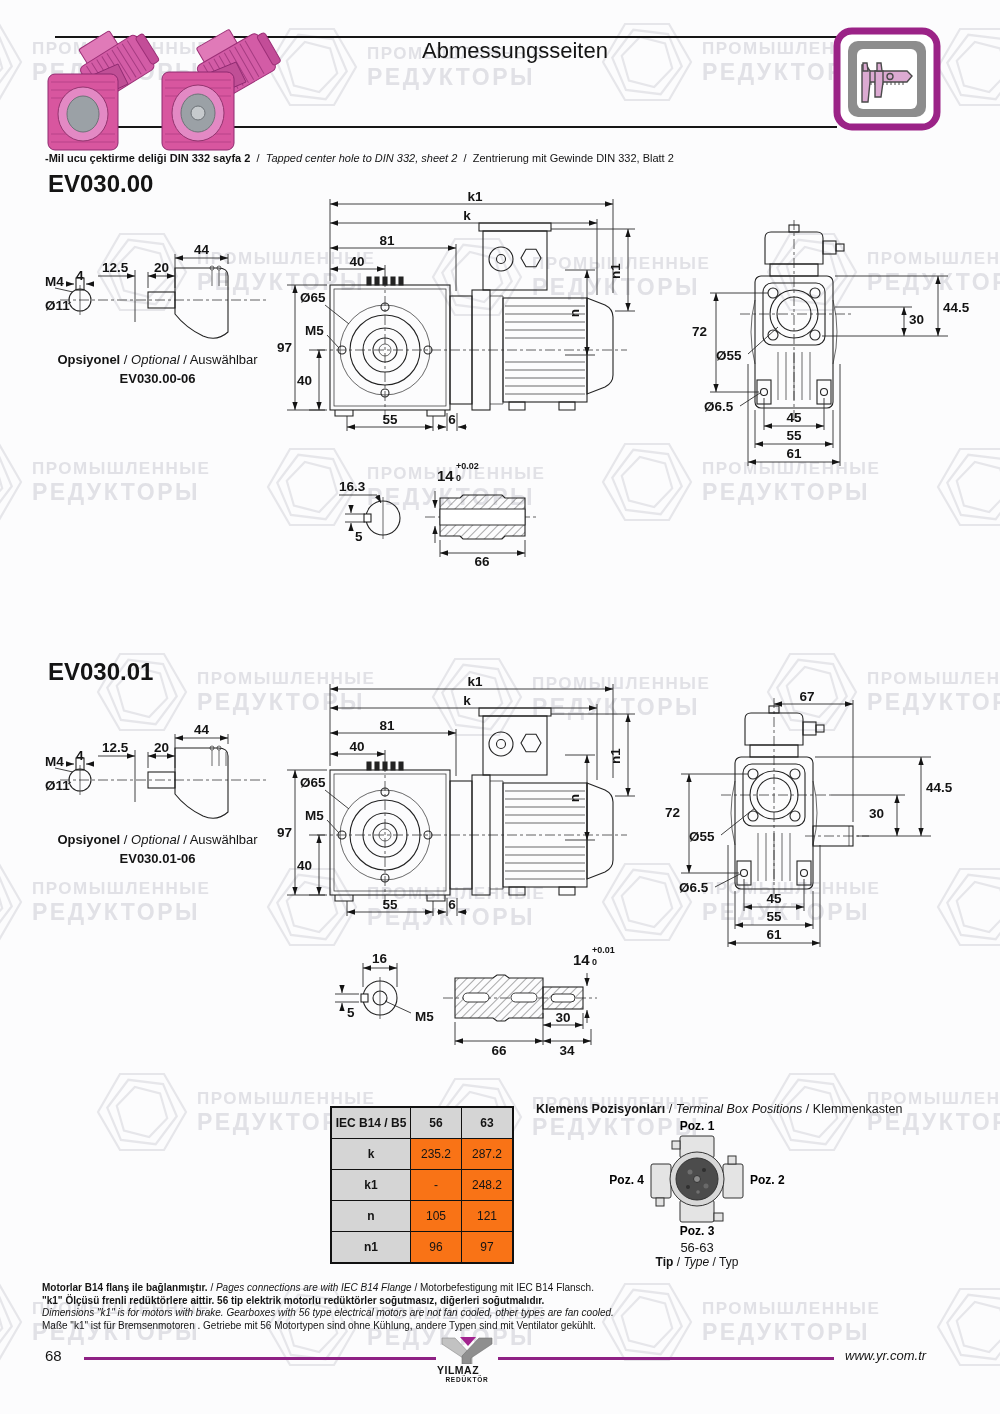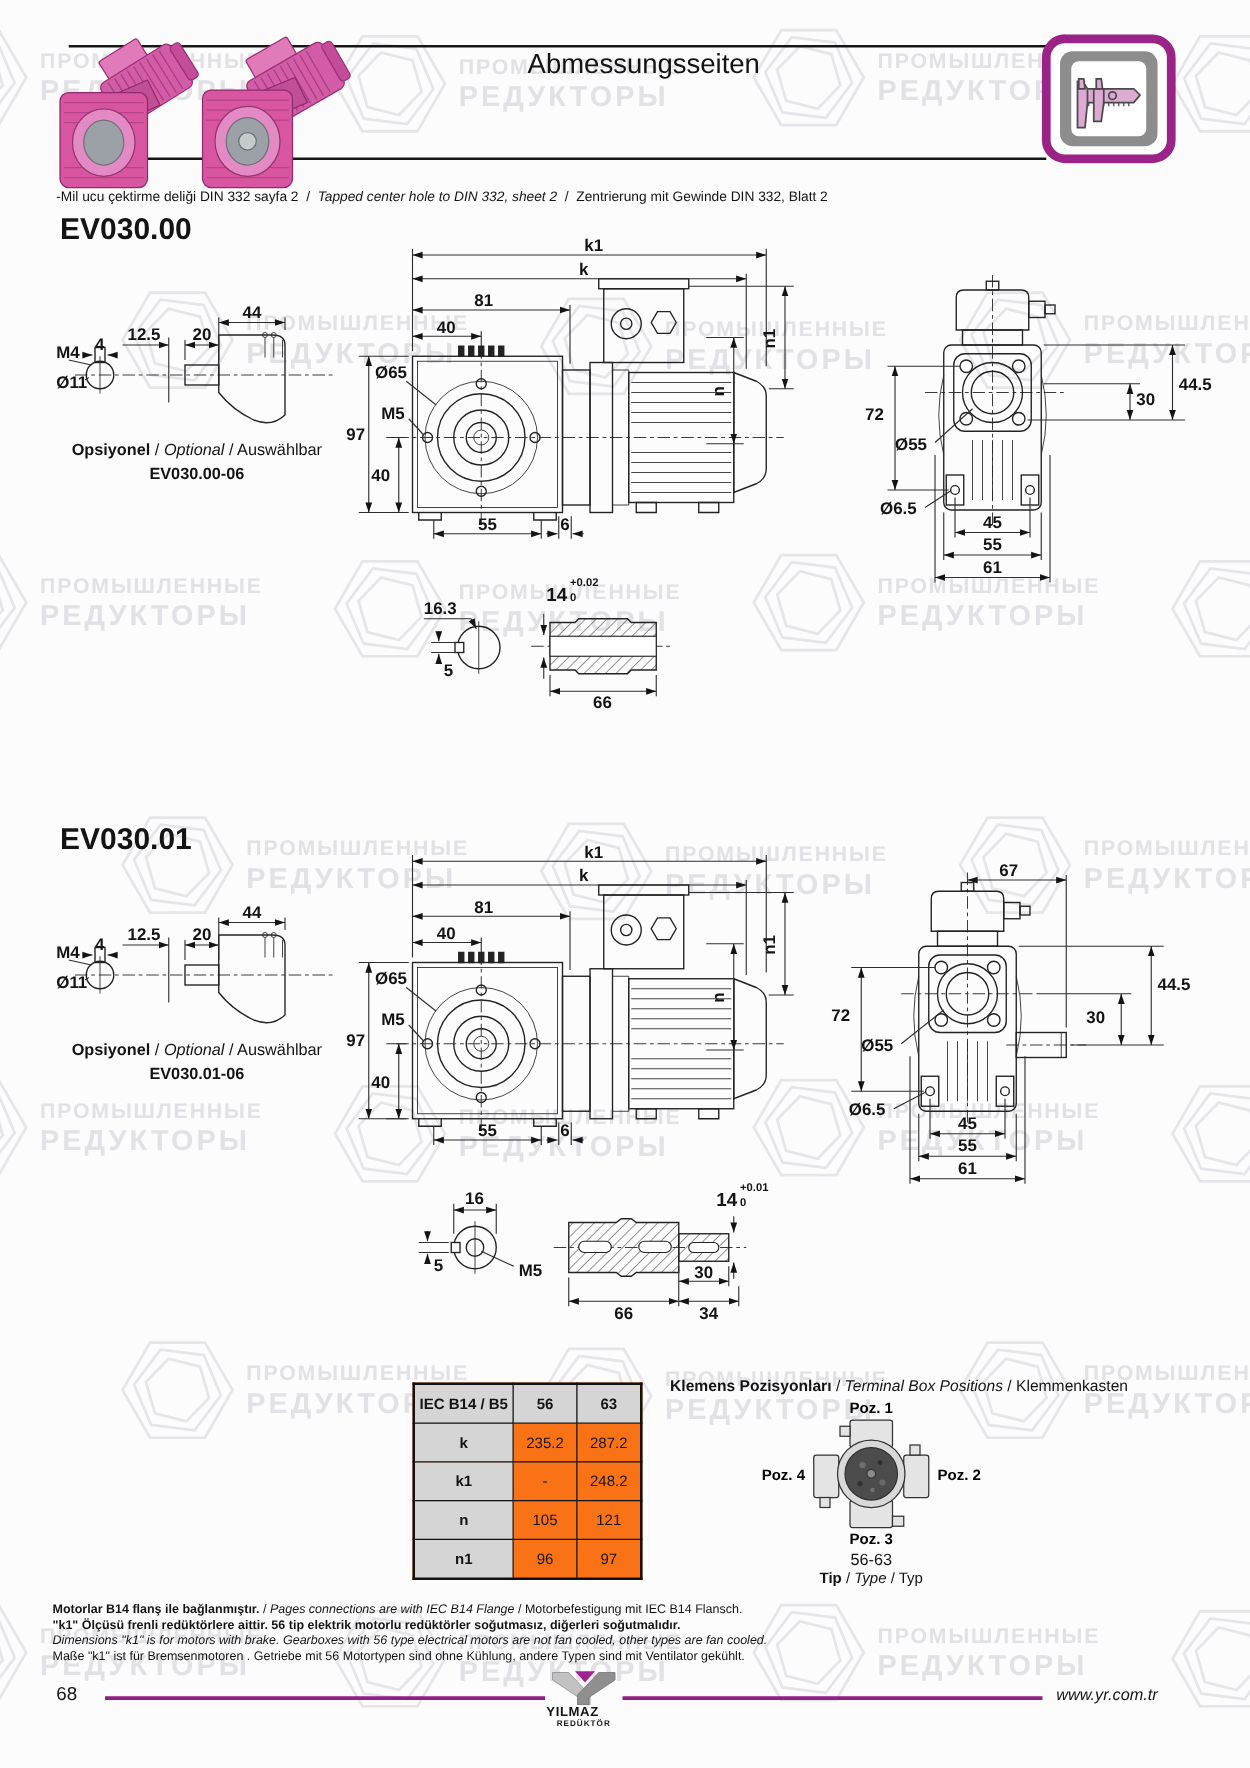--- a/index.html
+++ b/index.html
@@ -10,21 +10,21 @@
   .wmt{display:flex;flex-direction:column;color:#e1e1e6;font-weight:bold;white-space:nowrap}
   .wmt span:first-child{font-size:17px;letter-spacing:1.5px}
   .wmt span:last-child{font-size:23px;letter-spacing:2.5px}
   .rule{background:#161616;height:2px}
   .accentline{background:#8e2184;height:3px}
   .hdr-title{width:360px;text-align:center;line-height:30px}
   .hdr-title .t1{font-size:24px;font-weight:bold}
   .hdr-title .t2{font-size:22px;font-style:italic}
   .hdr-title .t3{font-size:22px}
   .note{font-size:11px}
-  .note b{font-weight:normal}
+  .note b{font-weight:bold}
   .note i{font-style:italic}
   .sec-title{font-size:24px;font-weight:bold}
   .opt{width:215px;text-align:center;font-size:13px;line-height:19px}
   .opt .l1 b{font-weight:bold}
   .opt .l1 i{font-style:italic}
   .opt .l2{font-weight:bold}
   svg text{font-family:"Liberation Sans",sans-serif}
   .dt{font-size:13.5px;font-weight:bold;fill:#141414}
   .dts{font-size:9px;font-weight:bold;fill:#141414}
   .st{stroke:#232323;stroke-width:1.1;fill:none}

